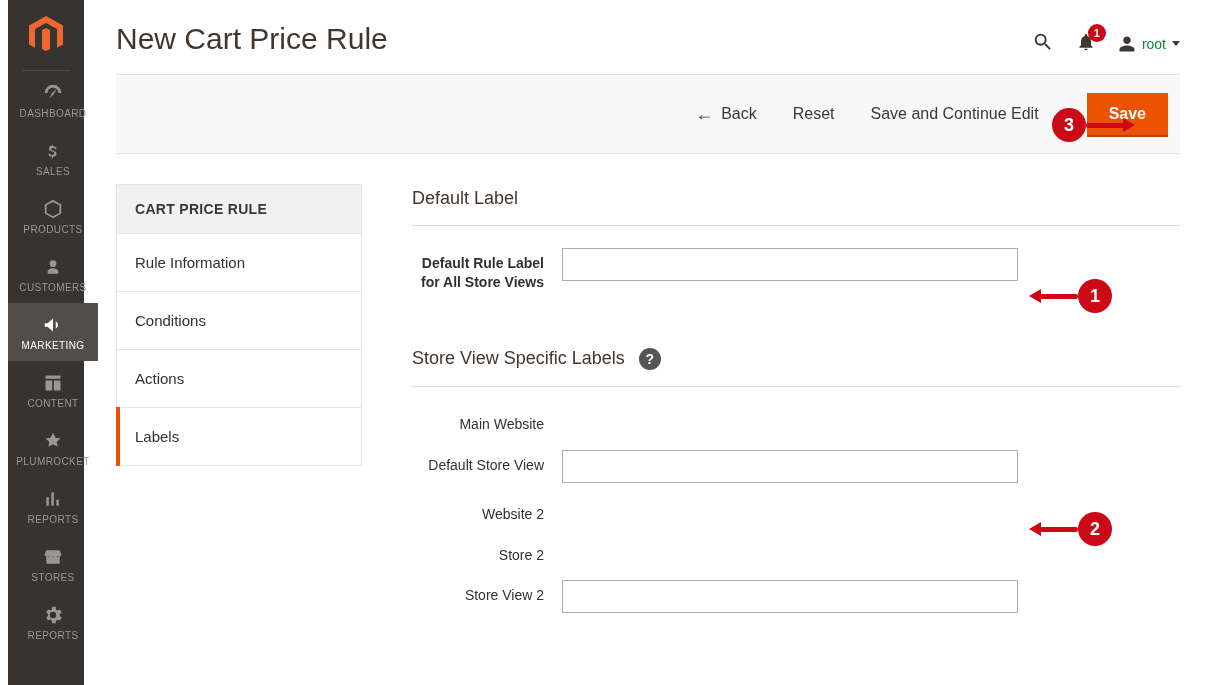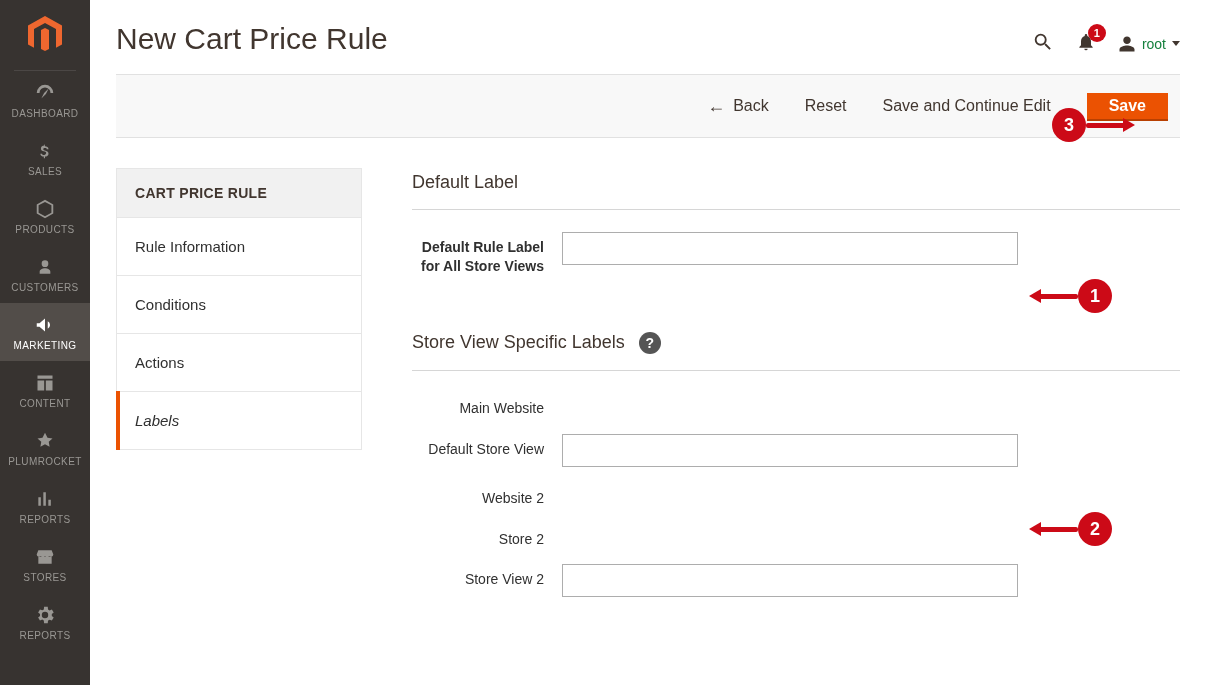--- a/index.html
+++ b/index.html
@@ -17,21 +17,21 @@
     --toolbar-border: #e1e1e1;
     --sidebar-h: #999793;
     --panel-border: #e6e6e6;
     --input-border: #adadad;
   }
   * { box-sizing: border-box; }
   html, body { margin:0; padding:0; font-family: Arial, Helvetica, sans-serif; color:var(--text); font-size:14px; }
   body { width:1206px; height:685px; overflow:hidden; position:relative; }
 
   
-  .left-nav { position:absolute; left:0; top:0; bottom:0; width:90px; background:var(--dark2); color:var(--sidebar-h); }
+  .left-nav { position:absolute; left:8px; top:0; bottom:0; width:76px; background:var(--dark2); color:var(--sidebar-h); }
   .logo-wrap { height:70px; display:flex; align-items:center; justify-content:center; }
   .logo-rule { border-bottom:1px solid #4b4745; margin:0 14px; }
   .nav-item { width:90px; height:58px; display:flex; flex-direction:column; align-items:center; justify-content:center; gap:4px; cursor:pointer; }
   .nav-item .nav-ico { width:22px; height:22px; display:flex; align-items:center; justify-content:center; }
   .nav-item .nav-lbl { font-size:10px; letter-spacing:.4px; color:var(--sidebar-h); }
   .nav-item.active { background:#524d49; }
   .nav-item.active .nav-lbl, .nav-item.active svg { color:#fff; fill:#fff; }
   .nav-item svg { fill: var(--sidebar-h); }
 
   
@@ -42,29 +42,29 @@
   .hicon { position:relative; cursor:pointer; }
   .hicon svg { fill:#41362f; }
   .badge { position:absolute; top:-8px; right:-10px; background:var(--red); color:#fff; border-radius:50%; min-width:18px; height:18px; font-size:11px; display:flex; align-items:center; justify-content:center; font-weight:700; padding:0 4px; }
   .user { display:flex; align-items:center; gap:6px; cursor:pointer; color:#15803d; font-size:14px; }
   .user svg { fill:#41362f; }
   .caret { width:0;height:0;border-left:4px solid transparent;border-right:4px solid transparent;border-top:5px solid #41362f; }
 
   .toolbar { background:var(--toolbar-bg); border-top:1px solid var(--toolbar-border); border-bottom:1px solid var(--toolbar-border); margin:0 26px; padding:18px 0; display:flex; justify-content:flex-end; align-items:center; gap:36px; padding-right:12px; position:relative; }
   .tb-link { color:#41362f; font-size:16px; cursor:pointer; display:flex; align-items:center; gap:8px; }
   .tb-link .arrow { font-size:18px; }
-  .tb-save { background:var(--orange); color:#fff; border:none; padding:4px 22px; font-size:16px; font-weight:600; cursor:pointer; box-shadow:0 2px 0 #b84002; }
+  .tb-save { background:var(--orange); color:#fff; border:none; padding:12px 22px; font-size:16px; font-weight:600; cursor:pointer; box-shadow:0 2px 0 #b84002;margin-left:12px; }
 
   .content { padding: 30px 26px 0 26px; display:flex; gap:50px; align-items:flex-start;justify-content:flex-end; }
 
   
   .tabs { width:246px; border:1px solid var(--panel-border); background:#fff; }
   .tabs-title { background:#f1f1f1; padding:16px 18px; font-weight:700; color:#41362f; letter-spacing:.3px; border-bottom:1px solid var(--panel-border); font-size:14px; }
   .tab { padding:20px 18px; color:#303030; font-size:15px; cursor:pointer; border-bottom:1px solid var(--panel-border); position:relative; }
-  .tab:last-child { border-bottom:none;font-style:italic; }
+  .tab:last-child { border-bottom:none; }
   .tab.active { background:#fff; }
   .tab.active::before { content:""; position:absolute; left:-1px; top:-1px; bottom:-1px; width:4px; background:var(--orange); }
 
   
   .form { flex:1; padding-top:4px; }
   .section-title { font-size:18px; color:#41362f; border-bottom:1px solid #d6d6d6; padding-bottom:16px; margin-bottom:22px; display:flex; align-items:center; gap:14px; }
   .help-icon { width:22px;height:22px;border-radius:50%;background:#555;color:#fff;display:inline-flex;align-items:center;justify-content:center;font-weight:700;font-size:14px;cursor:pointer; }
   .field-row { display:flex; align-items:flex-start; margin-bottom:16px; }
   .fld-label { width:150px; text-align:right; color:#303030; font-size:14px; line-height:1.35; padding-right:18px; padding-top:6px; font-weight:600; }
   .fld-label.plain { font-weight:400; }

